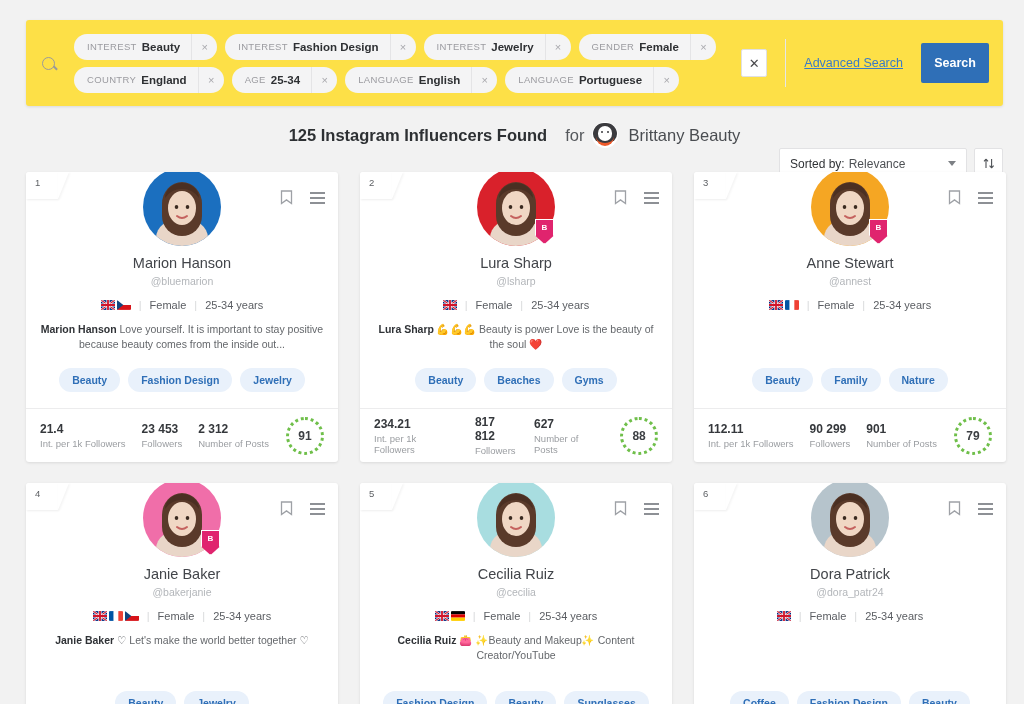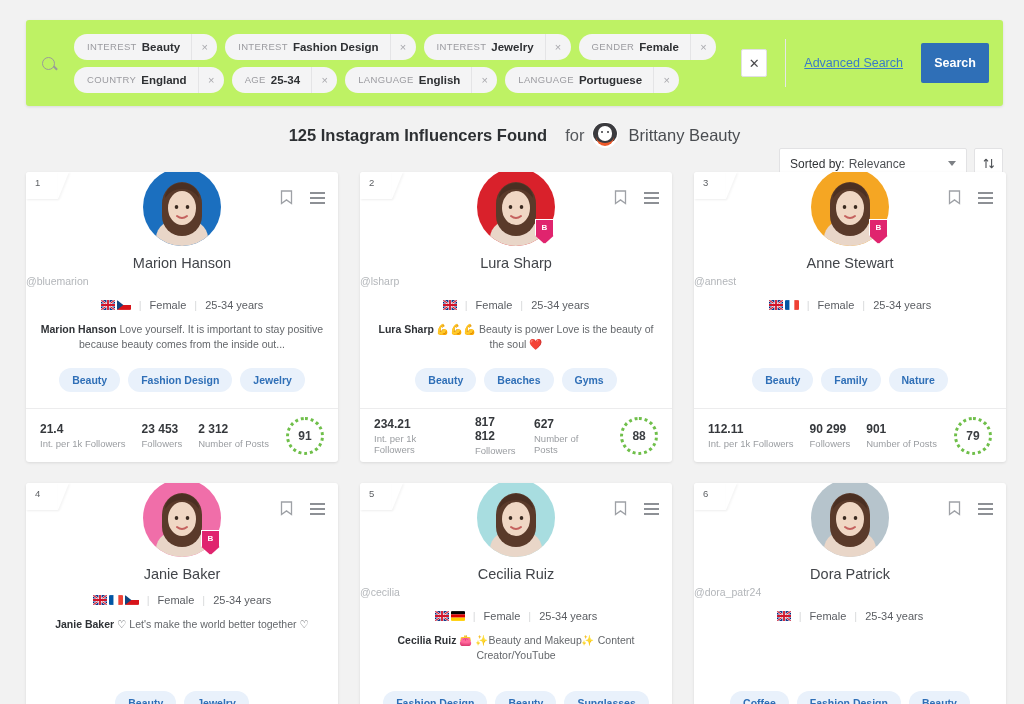--- a/index.html
+++ b/index.html
@@ -8,21 +8,21 @@
     background: #f2f2f2;
     font-family: "Liberation Sans", sans-serif;
     overflow: hidden;
   }
 
   
   .searchbar {
     position: absolute;
     left: 26px; top: 20px;
     width: 977px; height: 86px;
-    background: #bef264;
+    background: #fde047;
     border-radius: 3px;
     box-shadow: 0 1px 3px rgba(0,0,0,0.10);
     display: flex;
     align-items: center;
   }
   .search-icon-wrap {
     width: 44px; height: 100%;
     display: flex; align-items: center; justify-content: center;
     flex: 0 0 44px;
   }
@@ -273,21 +273,21 @@
     z-index: 2;
   }
 
   .inf-name {
     text-align: center;
     font-size: 14.5px;
     color: #42454a;
     margin-top: 9px;
   }
   .inf-handle {
-    text-align: left;
+    text-align: center;
     font-size: 10.5px;
     color: #b3b6ba;
     margin-top: 4px;
   }
   .inf-meta {
     display: flex; align-items: center; justify-content: center;
     gap: 8px;
     margin-top: 12px;
     font-size: 11px;
     color: #5a5d62;
@@ -667,20 +667,21 @@
             <path d="M19 36 a20 22 0 0 1 40 0 v12 a20 20 0 0 1 -40 0 Z" fill="#5a3a2a"></path>
             <ellipse cx="39" cy="40" rx="14" ry="17" fill="#f0d7c4"></ellipse>
             <path d="M22 30 a17 15 0 0 1 34 0 q-6 -9 -17 -9 t-17 9 Z" fill="#4a2f22"></path>
             <ellipse cx="33.5" cy="39" rx="1.8" ry="2" fill="#3a2a20"></ellipse>
             <ellipse cx="44.5" cy="39" rx="1.8" ry="2" fill="#3a2a20"></ellipse>
             <path d="M34 48 q5 4 10 0" stroke="#c4615e" stroke-width="2" fill="none" stroke-linecap="round"></path>
           </svg></div>
         <div class="badge-shield">B</div>
       </div>
       <div class="inf-name">Janie Baker</div>
+      <div class="inf-handle">@bakerjanie</div>
       <div class="inf-meta">
         <span class="flags">
           <svg class="flag" viewBox="0 0 20 14">
             <rect width="20" height="14" fill="#00247d"></rect>
             <path d="M0 0 L20 14 M20 0 L0 14" stroke="#fff" stroke-width="3"></path>
             <path d="M0 0 L20 14 M20 0 L0 14" stroke="#cf142b" stroke-width="1.6"></path>
             <path d="M10 0 v14 M0 7 h20" stroke="#fff" stroke-width="4.5"></path>
             <path d="M10 0 v14 M0 7 h20" stroke="#cf142b" stroke-width="2.6"></path>
           </svg>
           <svg class="flag" viewBox="0 0 20 14">

